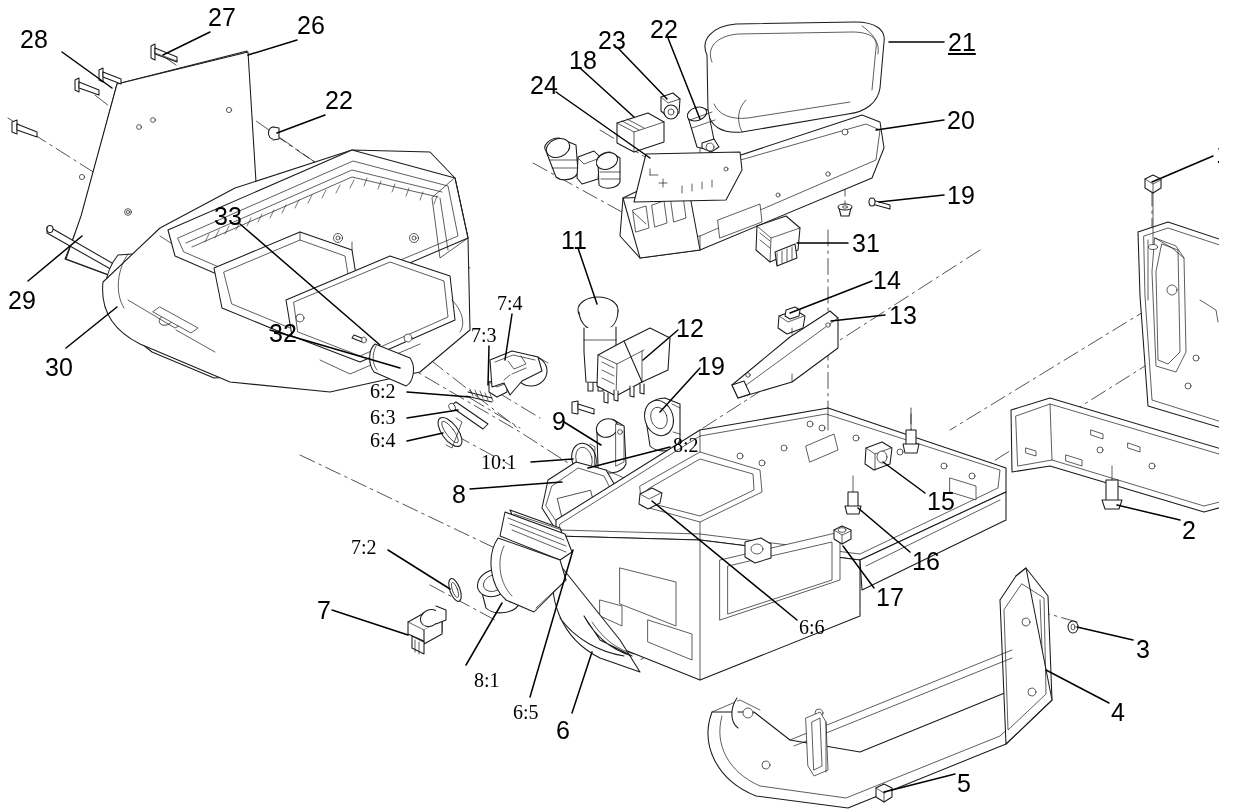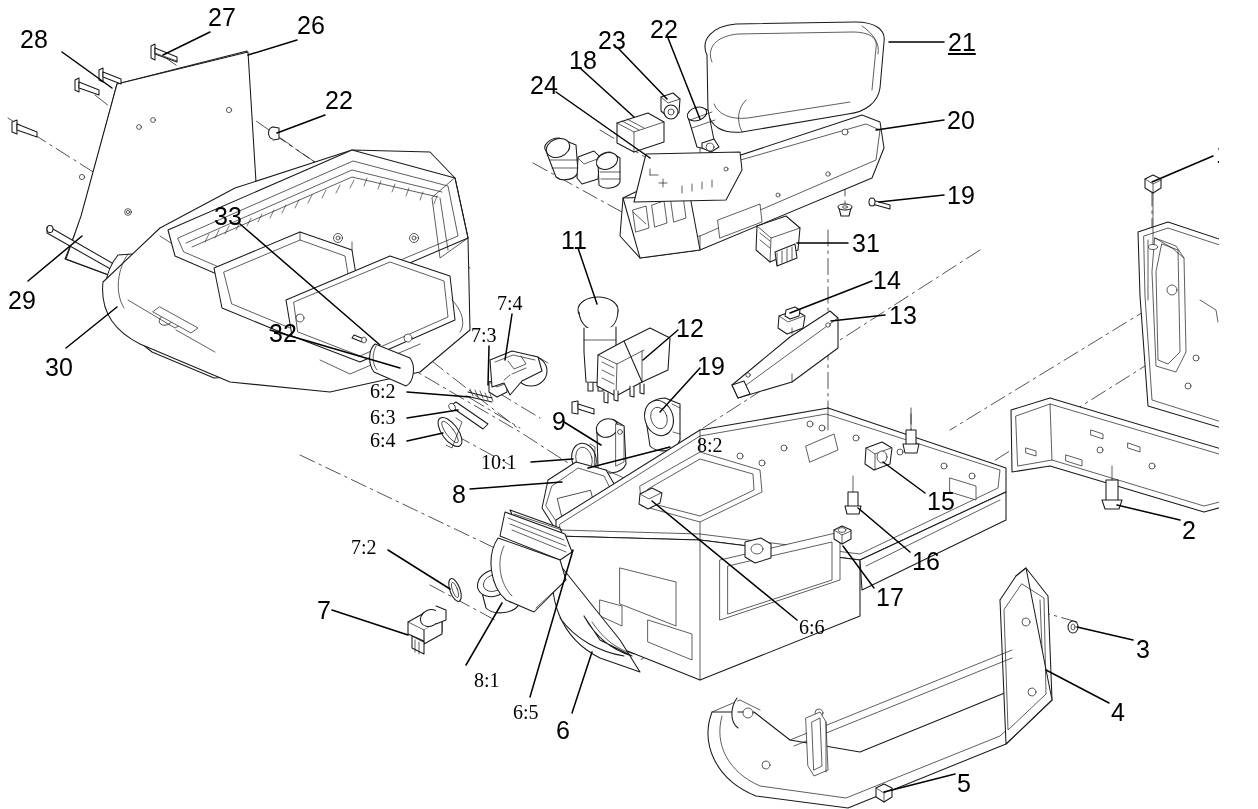--- a/index.html
+++ b/index.html
@@ -606,21 +606,21 @@
       <div class="callout" style="left: 676px; top: 316px;">12</div>
       <div class="callout" style="left: 697px; top: 354px;">19</div>
       <div class="callout sub" style="left: 497px; top: 293px;">7:4</div>
       <div class="callout sub" style="left: 471px; top: 325px;">7:3</div>
       <div class="callout sub" style="left: 370px; top: 361px; margin-top: 20px;">6:2</div>
       <div class="callout sub" style="left: 370px; top: 407px;">6:3</div>
       <div class="callout sub" style="left: 370px; top: 430px;">6:4</div>
       <div class="callout" style="left: 552px; top: 409px;">9</div>
       <div class="callout sub" style="left: 481px; top: 452px;">10:1</div>
       <div class="callout" style="left: 452px; top: 482px;">8</div>
-      <div class="callout sub" style="left: 673px; top: 435px; margin-left: 24px;">8:2</div>
+      <div class="callout sub" style="left: 673px; top: 435px;">8:2</div>
       <div class="callout" style="left: 927px; top: 489px;">15</div>
       <div class="callout" style="left: 912px; top: 549px;">16</div>
       <div class="callout" style="left: 876px; top: 585px;">17</div>
       <div class="callout sub" style="left: 799px; top: 617px;">6:6</div>
       <div class="callout sub" style="left: 351px; top: 537px;">7:2</div>
       <div class="callout" style="left: 317px; top: 598px;">7</div>
       <div class="callout sub" style="left: 474px; top: 670px;">8:1</div>
       <div class="callout sub" style="left: 513px; top: 702px;">6:5</div>
       <div class="callout" style="left: 556px; top: 718px;">6</div>
       <div class="callout" style="left: 1136px; top: 637px;">3</div>

